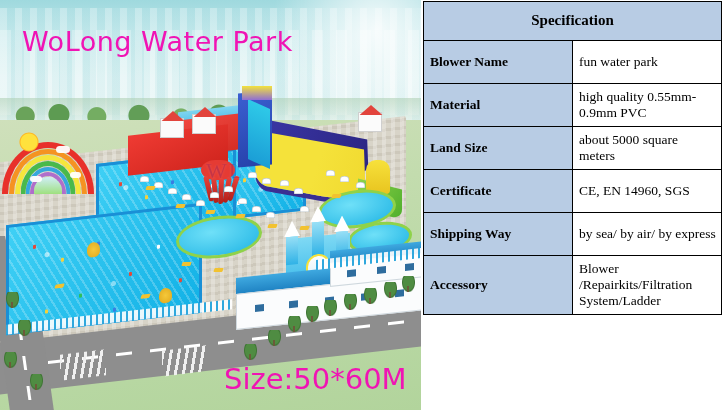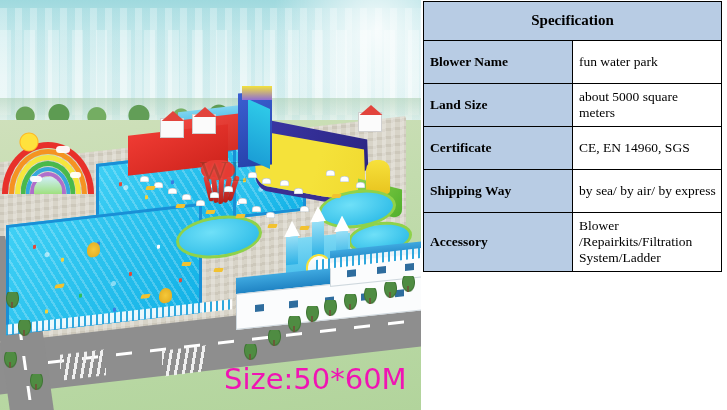--- a/index.html
+++ b/index.html
@@ -265,21 +265,21 @@
   .fence {
     position:absolute; height:10px;
     background: repeating-linear-gradient(90deg,#2fa8dd 0 2px, rgba(255,255,255,.9) 2px 6px);
   }
 
   
   .watermark {
     position:absolute; left:150px; top:128px; width:150px; height:86px;
     opacity:.20;
     display:flex; align-items:center; justify-content:center;
-    font-family:"Liberation Serif", serif; color:#14532d; font-size:30px; letter-spacing:2px;
+    font-family:"Liberation Serif", serif; color:#4c1d95; font-size:22px; letter-spacing:2px;
     text-shadow: 0 0 3px rgba(255,255,255,.6);
     pointer-events:none;
   }
 
   
   .park-title {
     position: absolute; left: 22px; top: 26px;
     font-family: "DejaVu Sans", sans-serif;
     font-size: 27px;
     font-weight: 400;
@@ -505,35 +505,40 @@
     <div class="tree" style="left:324px;top:300px;"></div>
     <div class="tree" style="left:344px;top:294px;"></div>
     <div class="tree" style="left:364px;top:288px;"></div>
     <div class="tree" style="left:384px;top:282px;"></div>
     <div class="tree" style="left:402px;top:276px;"></div>
     <div class="tree" style="left:268px;top:330px;"></div>
     <div class="tree" style="left:244px;top:344px;"></div>
 
     <div class="watermark">WL</div>
 
+    <div class="park-title">WoLong Water Park</div>
     <div class="size-label">Size:50*60M</div>
   </div>
 
   <div class="table-panel">
     <table class="spec">
       <thead>
         <tr>
           <th class="spec-head" colspan="2">Specification</th>
         </tr>
       </thead>
       <tbody>
         <tr>
           <td class="lbl">Blower Name</td>
           <td class="val">fun water park</td>
         </tr>
+        <tr class="row-tall">
+          <td class="lbl">Material</td>
+          <td class="val">high quality 0.55mm- 0.9mm PVC</td>
+        </tr>
         <tr>
           <td class="lbl">Land Size</td>
           <td class="val">about 5000 square meters</td>
         </tr>
         <tr>
           <td class="lbl">Certificate</td>
           <td class="val">CE, EN 14960, SGS</td>
         </tr>
         <tr>
           <td class="lbl">Shipping Way</td>

